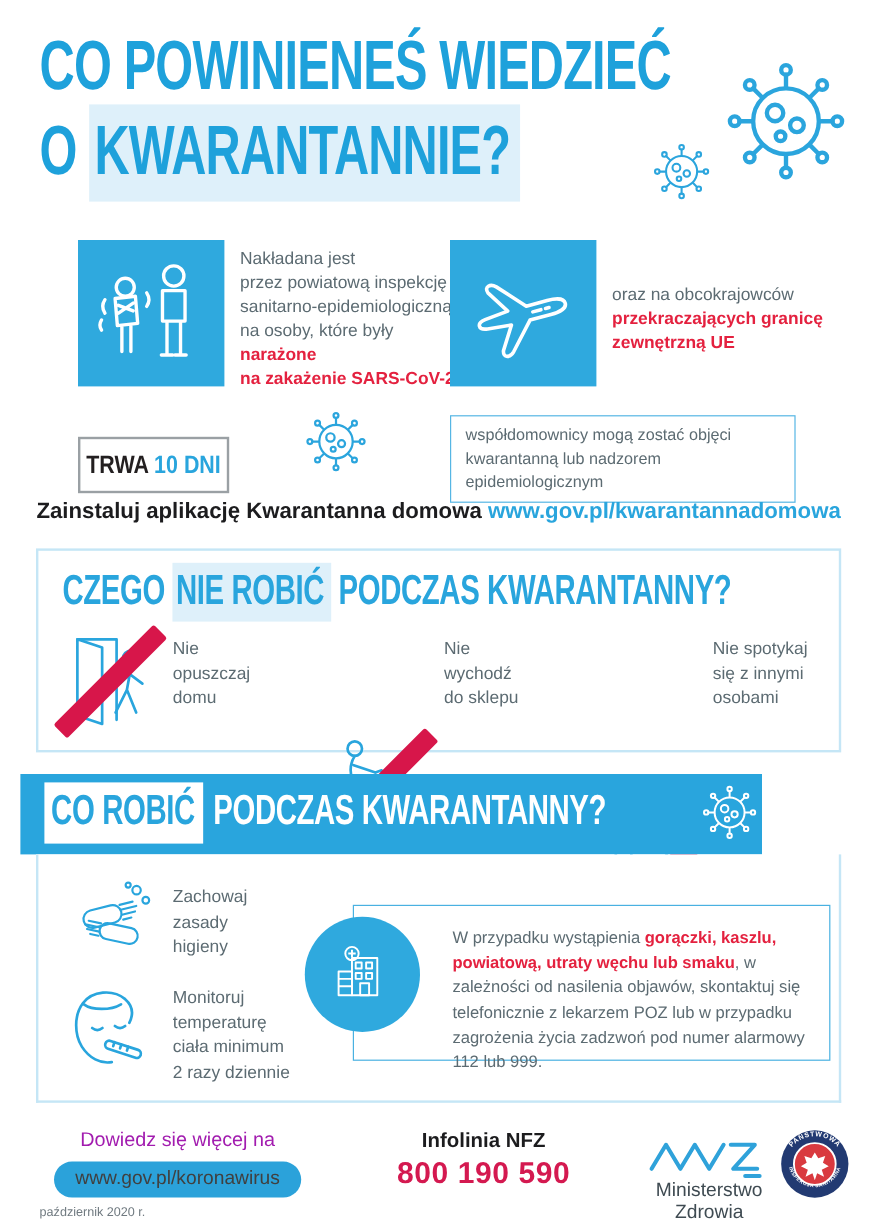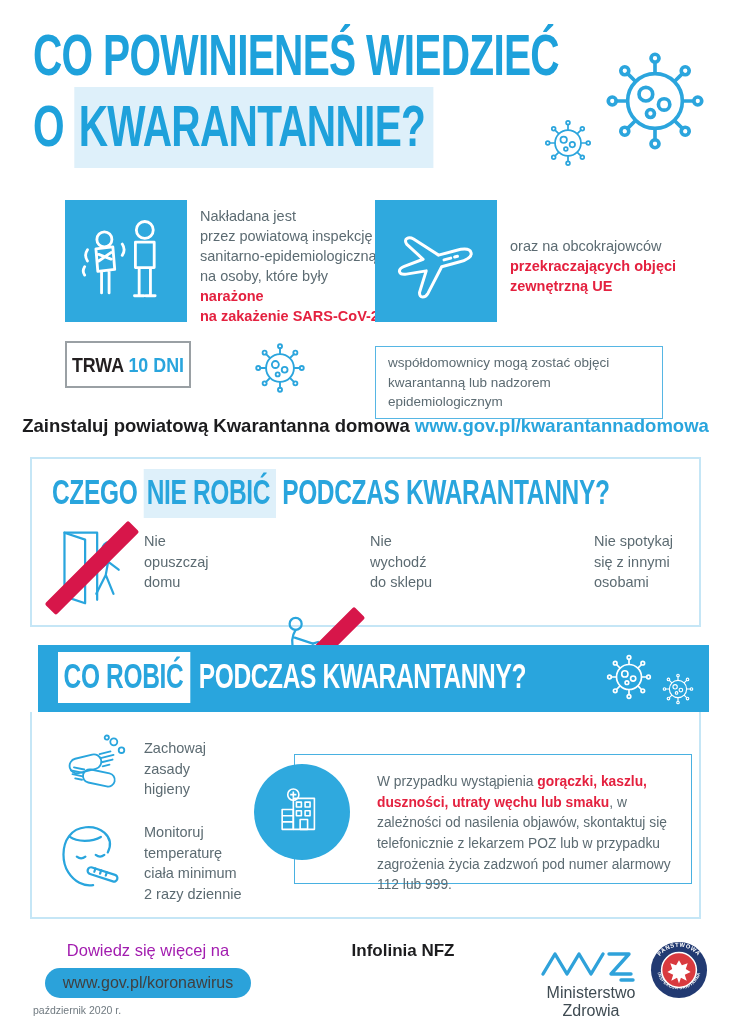--- a/index.html
+++ b/index.html
@@ -187,33 +187,33 @@
 sanitarno-epidemiologiczną
 na osoby, które były </span><span class="red-b">narażone
 na zakażenie SARS-CoV-2</span></div>
 
   <div class="abs bluebox" style="left:375px;top:200px;width:122px;height:122px;">
     <svg style="width:100px;height:100px;color:#ffffff;">
         <use href="#ic-plane"></use>
       </svg>
   </div>
   <div class="abs body-text pre" style="left:510px;top:236px;width:195px;"><span>oraz na obcokrajowców
-</span><span class="red-b">przekraczających objęci
+</span><span class="red-b">przekraczających granicę
 zewnętrzną UE</span></div>
 
-  <div class="abs trwa" style="left:65px;top:341px;width:122px;height:43px;">
+  <div class="abs trwa" style="left:65px;top:364px;width:122px;height:43px;">
     <div class="trwa-inner"><span class="trwa-black">TRWA</span> <span class="trwa-blue">10 DNI</span></div>
   </div>
   <svg class="abs" style="left:251px;top:339px;width:58px;height:58px;color:#2ba5dd;">
       <use href="#ic-virus"></use>
     </svg>
   <div class="abs note-box pre" style="left:375px;top:346px;width:288px;">współdomownicy mogą zostać objęci
 kwarantanną lub nadzorem epidemiologicznym</div>
 
-  <div class="abs app-line" style="left:0;top:415px;"><span>Zainstaluj powiatową Kwarantanna domowa </span><span class="link">www.gov.pl/kwarantannadomowa</span></div>
+  <div class="abs app-line" style="left:0;top:415px;"><span>Zainstaluj aplikację Kwarantanna domowa </span><span class="link">www.gov.pl/kwarantannadomowa</span></div>
 
   <div class="abs outline-box" style="left:30px;top:457px;width:671px;height:170px;">
     <div class="abs cond sec-head" style="left:20px;top:14px;"><span>CZEGO </span><span class="hl2">NIE ROBIĆ</span><span> PODCZAS KWARANTANNY?</span></div>
 
     <div class="abs icon-wrap" style="left:14px;top:66px;width:92px;height:86px;">
       <svg style="width:92px;height:86px;color:#29a5dd;">
           <use href="#ic-door"></use>
         </svg>
       <div class="slash"></div>
     </div>
@@ -235,21 +235,21 @@
       <svg style="width:92px;height:86px;color:#29a5dd;">
           <use href="#ic-meet"></use>
         </svg>
       <div class="slash"></div>
     </div>
     <div class="abs dont-item-label pre" style="left:562px;top:72px;">Nie spotykaj
 się z innymi
 osobami</div>
   </div>
 
-  <div class="abs do-banner" style="left:38px;top:645px;width:671px;height:67px;">
+  <div class="abs do-banner" style="left:17px;top:645px;width:618px;height:67px;">
     <div class="abs cond banner-head" style="left:20px;top:12px;"><span class="boxed">CO ROBIĆ</span><span class="rest">PODCZAS KWARANTANNY?</span></div>
     <svg class="abs" style="left:565px;top:6px;width:52px;height:52px;color:#ffffff;">
         <use href="#ic-virus"></use>
       </svg>
     <svg class="abs" style="left:622px;top:26px;width:36px;height:36px;color:#ffffff;">
         <use href="#ic-virus"></use>
       </svg>
   </div>
 
   <div class="abs outline-box" style="left:30px;top:712px;width:671px;height:207px;border-top:none;">
@@ -262,36 +262,37 @@
 
     <svg class="abs" style="left:18px;top:106px;width:88px;height:86px;color:#29a5dd;">
         <use href="#ic-face"></use>
       </svg>
     <div class="abs dont-item-label pre" style="left:112px;top:110px;">Monitoruj
 temperaturę
 ciała minimum
 2 razy dziennie</div>
 
     <div class="abs alert-box" style="left:262px;top:42px;width:398px;height:130px;">
-      <span>W przypadku wystąpienia </span><span class="red-b">gorączki, kaszlu, duszności, utraty węchu lub smaku</span><span>, w zależności od nasilenia objawów, skontaktuj się telefonicznie z lekarzem POZ lub w przypadku zagrożenia życia zadzwoń pod numer alarmowy 112 lub 999.</span>
+      <span>W przypadku wystąpienia </span><span class="red-b">gorączki, kaszlu, powiatową, utraty węchu lub smaku</span><span>, w zależności od nasilenia objawów, skontaktuj się telefonicznie z lekarzem POZ lub w przypadku zagrożenia życia zadzwoń pod numer alarmowy 112 lub 999.</span>
     </div>
     <div class="abs hosp-circle" style="left:222px;top:52px;width:96px;height:96px;">
       <svg style="width:62px;height:62px;color:#ffffff;">
           <use href="#ic-hospital"></use>
         </svg>
     </div>
   </div>
 
   <div class="abs center" style="left:40px;top:941px;width:216px;">
     <div class="more-label">Dowiedz się więcej na</div>
     <div class="pill">www.gov.pl/koronawirus</div>
   </div>
 
   <div class="abs center" style="left:318px;top:941px;width:170px;">
     <div class="hot-label">Infolinia NFZ</div>
+    <div class="hot-number">800 190 590</div>
   </div>
 
   <div class="abs" style="left:536px;top:944px;width:110px;">
     <svg style="width:104px;height:40px;margin:0 auto;">
         <use href="#ic-mz"></use>
       </svg>
     <div class="mz-text">Ministerstwo Zdrowia</div>
   </div>
 
   <svg class="abs" style="left:650px;top:941px;width:58px;height:58px;" viewBox="0 0 60 60">

